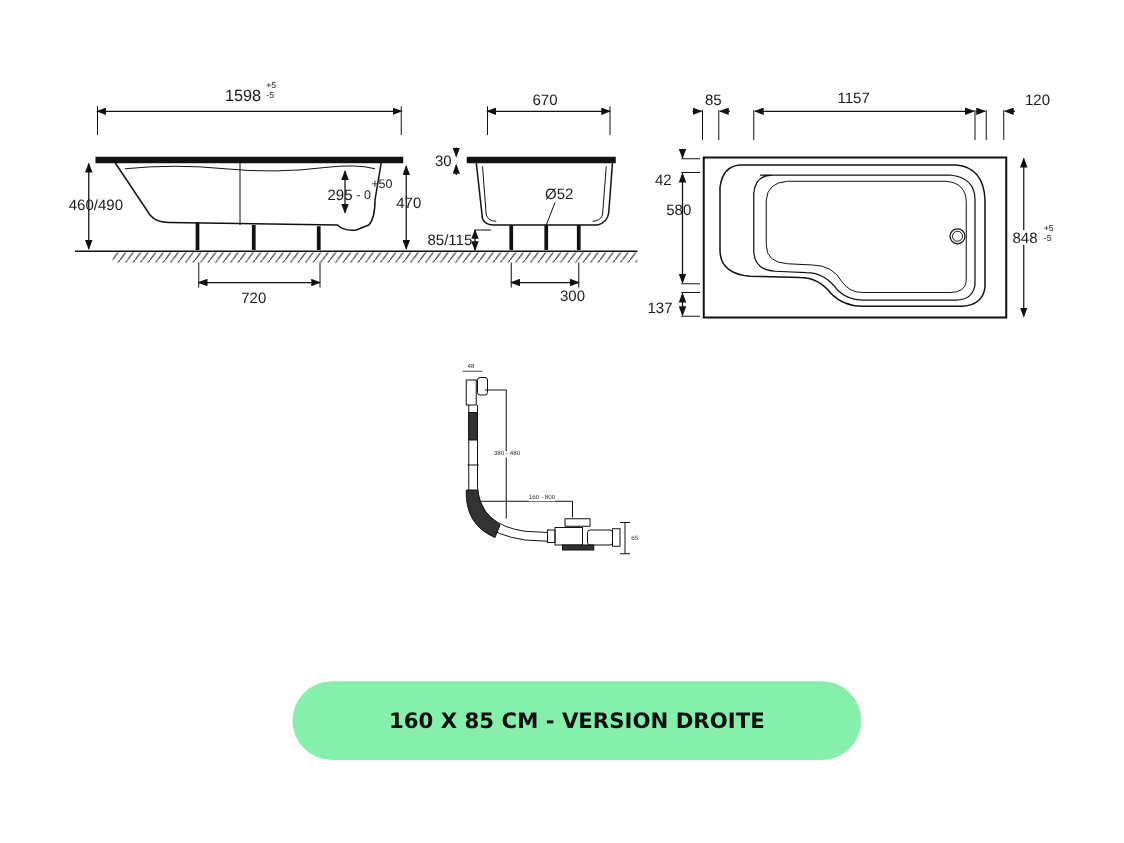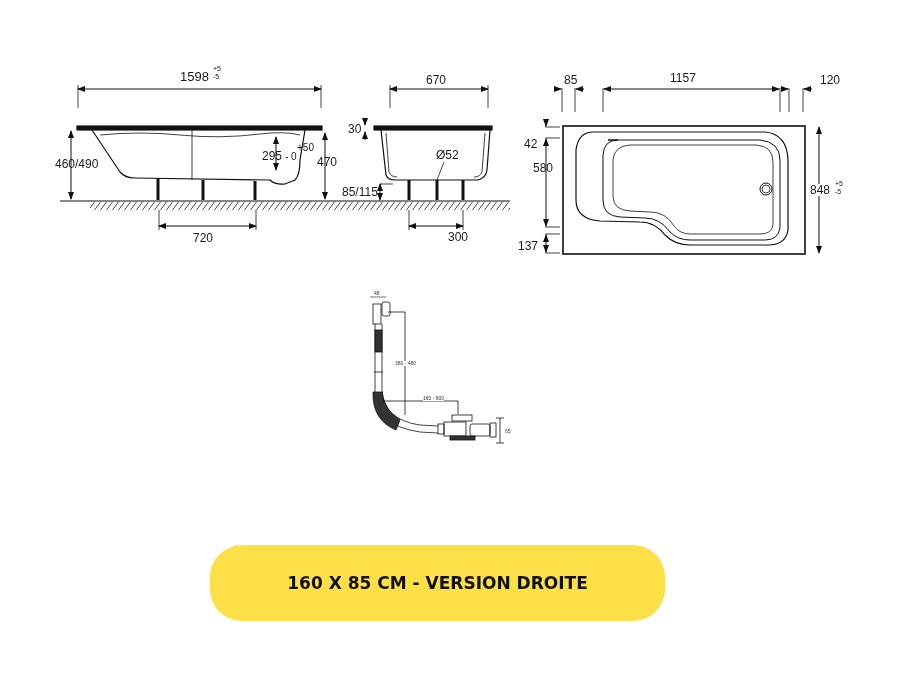--- a/index.html
+++ b/index.html
@@ -1,21 +1,21 @@
 <!DOCTYPE html>
 <html><head>
 <meta charset="utf-8">
 <style>
   html, body { margin:0; padding:0; background:#ffffff; }
   body { width:899px; height:674px; position:relative; overflow:hidden; font-family:"Liberation Sans", sans-serif; }
   svg { position:absolute; left:0; top:0; }
   .lbl { position:absolute; font-family:"Liberation Sans", sans-serif; font-size:12px; color:#1a1a1a; white-space:nowrap; line-height:1; }
   .tol { position:absolute; font-family:"Liberation Sans", sans-serif; font-size:7px; color:#1a1a1a; line-height:1; }
   .tiny { position:absolute; font-family:"Liberation Sans", sans-serif; font-size:5px; color:#333; white-space:nowrap; line-height:1; }
-  .banner { position:absolute; left:210px; top:545px; width:455px; height:76px; border-radius:32px; background:#fde047; display:flex; align-items:center; justify-content:center; }
+  .banner { position:absolute; left:234px; top:545px; width:455px; height:63px; border-radius:32px; background:#86efac; display:flex; align-items:center; justify-content:center; }
   .banner span { font-family:"DejaVu Sans", sans-serif; font-weight:bold; font-size:17px; color:#111; letter-spacing:0px; }
 </style>
 </head>
 <body>
 
 <svg width="899" height="674" viewBox="0 0 899 674" xmlns="http://www.w3.org/2000/svg">
   <defs>
     <marker id="arr" markerWidth="8" markerHeight="6" refX="7" refY="3" orient="auto" markerUnits="userSpaceOnUse">
       <path d="M0,0 L8,3 L0,6 Z" fill="#111"></path>
     </marker>

